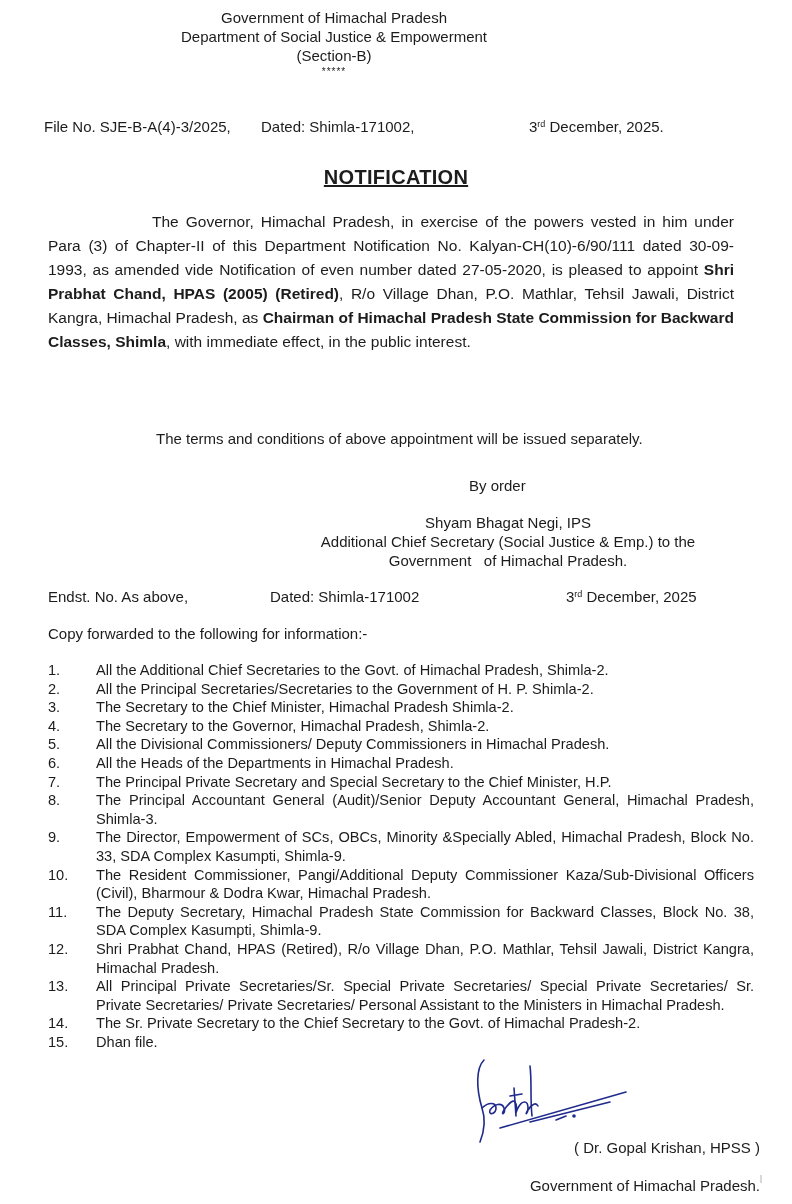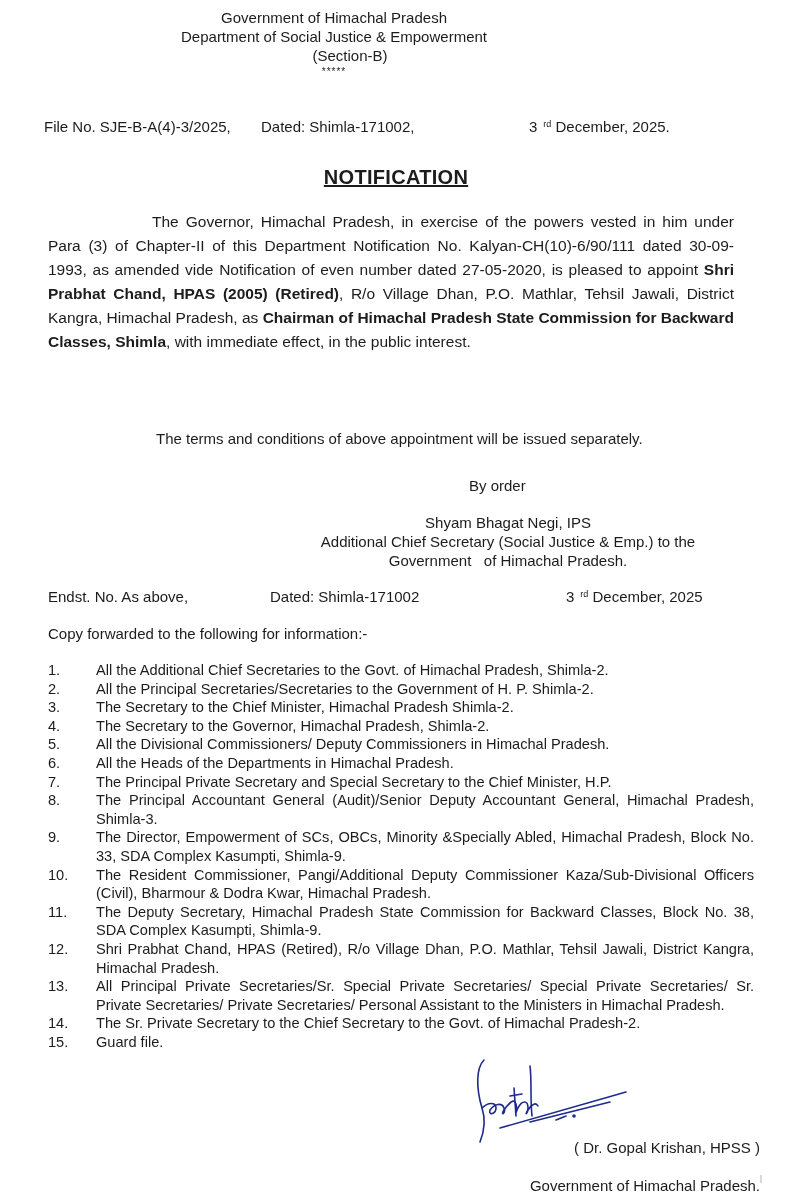--- a/index.html
+++ b/index.html
@@ -5,24 +5,24 @@
   html, body { margin: 0; padding: 0; background: #ffffff; }
   body {
     width: 792px; height: 1204px; position: relative; overflow: hidden;
     font-family: "Liberation Sans", "DejaVu Sans", sans-serif;
     color: #1c1c1c;
   }
   .abs { position: absolute; }
   .hdr { left: 0; width: 668px; text-align: center; font-size: 15px; line-height: 19px; }
   .hdr-l1 { top: 8px; }
   .hdr-l2 { top: 27px; }
-  .hdr-l3 { top: 46px; margin-left: 16px; }
+  .hdr-l3 { top: 46px; }
   .hdr-stars { top: 66px; font-size: 10px; line-height: 12px; letter-spacing: 1px; }
   .fileline { top: 117px; font-size: 15px; line-height: 19px; white-space: nowrap; }
-  sup { font-size: 9px; vertical-align: top; position: relative; top: -2px; margin-left: 6px; }
+  sup { font-size: 9px; vertical-align: top; position: relative; top: -2px; }
   .title {
     top: 166px; left: 0; width: 792px; text-align: center;
     font-size: 20px; font-weight: bold; text-decoration: underline; letter-spacing: 0.3px;
   }
   .para {
     left: 48px; width: 686px; font-size: 15.5px; line-height: 24px;
     text-align: justify; text-indent: 104px;
   }
   .para b { font-weight: bold; }
   .plain { font-size: 15px; line-height: 19px; white-space: nowrap; }
@@ -116,21 +116,21 @@
   <div class="li">
       <span class="num">13.</span>
       <span class="txt">All Principal Private Secretaries/Sr. Special Private Secretaries/ Special Private Secretaries/ Sr. Private Secretaries/ Private Secretaries/ Personal Assistant to the Ministers in Himachal Pradesh.</span>
     </div>
   <div class="li">
       <span class="num">14.</span>
       <span class="txt">The Sr. Private Secretary to the Chief Secretary to the Govt. of Himachal Pradesh-2.</span>
     </div>
   <div class="li">
       <span class="num">15.</span>
-      <span class="txt">Guard file.</span>
+      <span class="txt">Dhan file.</span>
     </div>
 </div>
 
 <svg class="abs sig-img" viewBox="0 0 160 90">
   <g fill="none" stroke="#1f2a8c" stroke-width="1.6" stroke-linecap="round" stroke-linejoin="round">
     <path d="M14 2 C6 10, 6 30, 12 50 C16 62, 14 74, 10 84"></path>
     <path d="M12 50 C18 44, 26 44, 26 50 C26 56, 18 58, 20 52 C24 46, 32 44, 34 50 C36 56, 30 58, 34 52"></path>
     <path d="M34 52 C40 44, 44 40, 46 46 C48 54, 44 58, 48 50 C52 42, 58 42, 58 50 C58 56, 54 58, 58 52 C62 46, 66 44, 68 48"></path>
     <path d="M44 30 L46 58"></path>
     <path d="M40 38 L52 36"></path>

